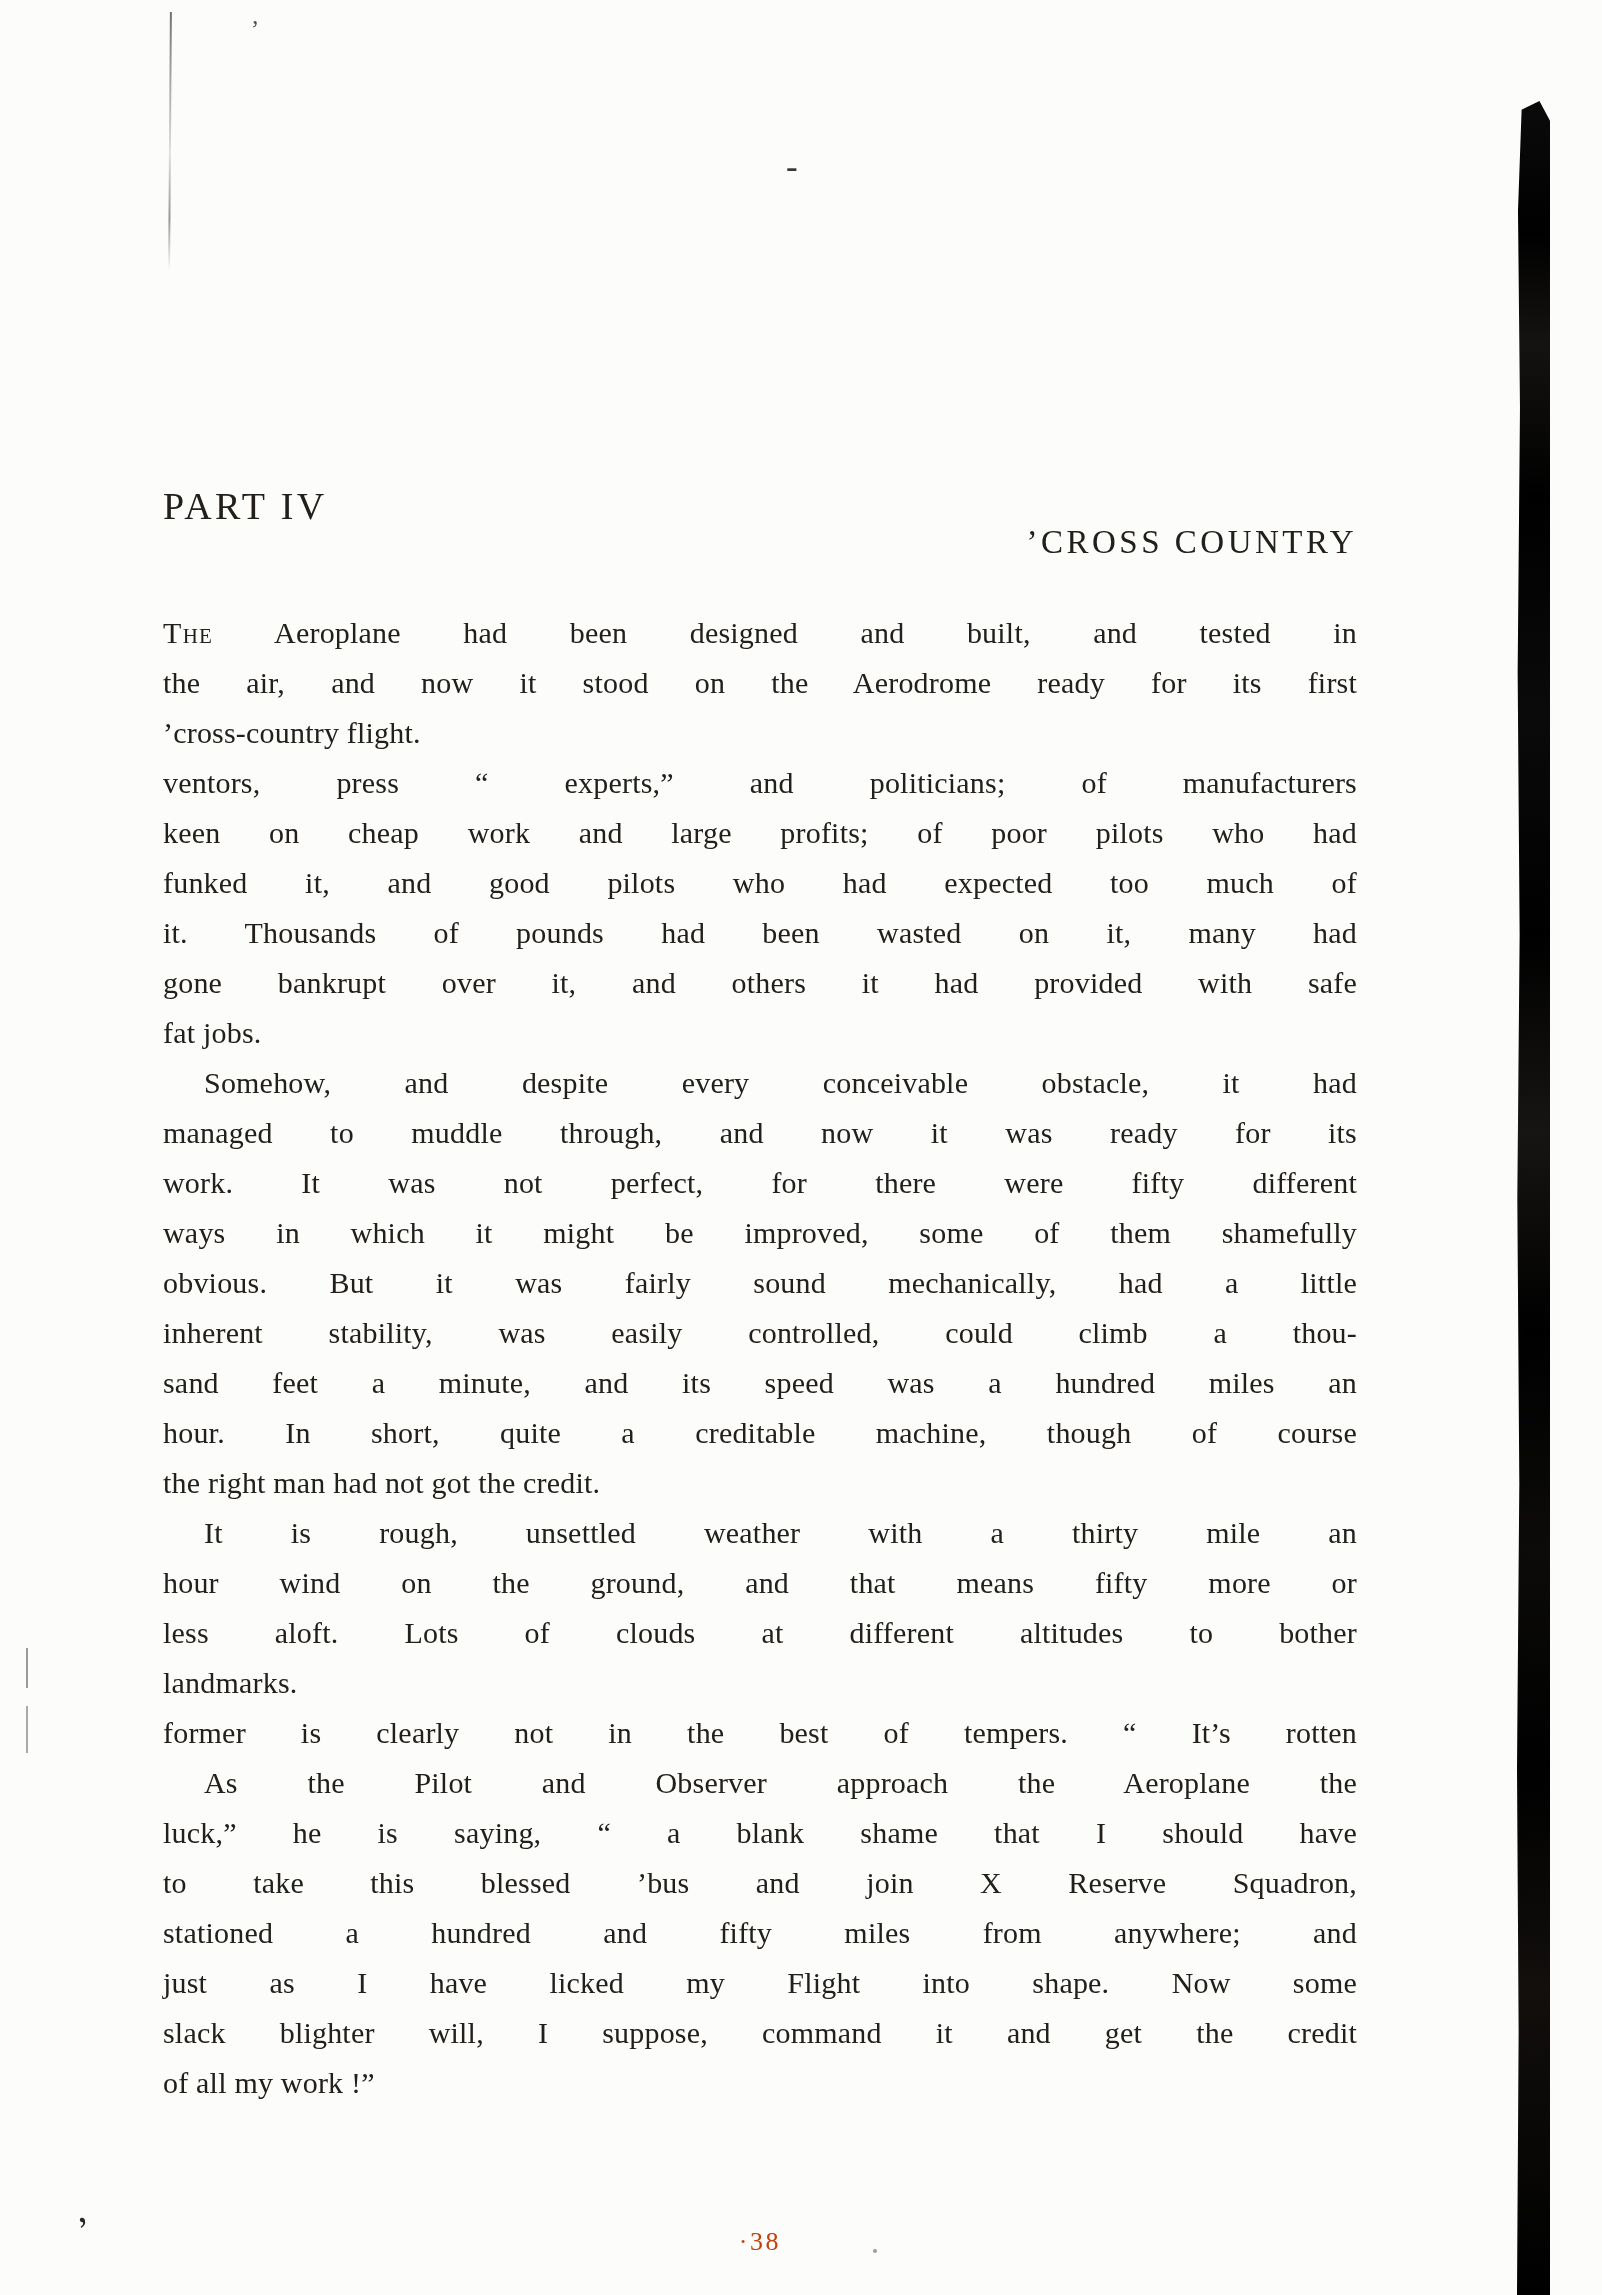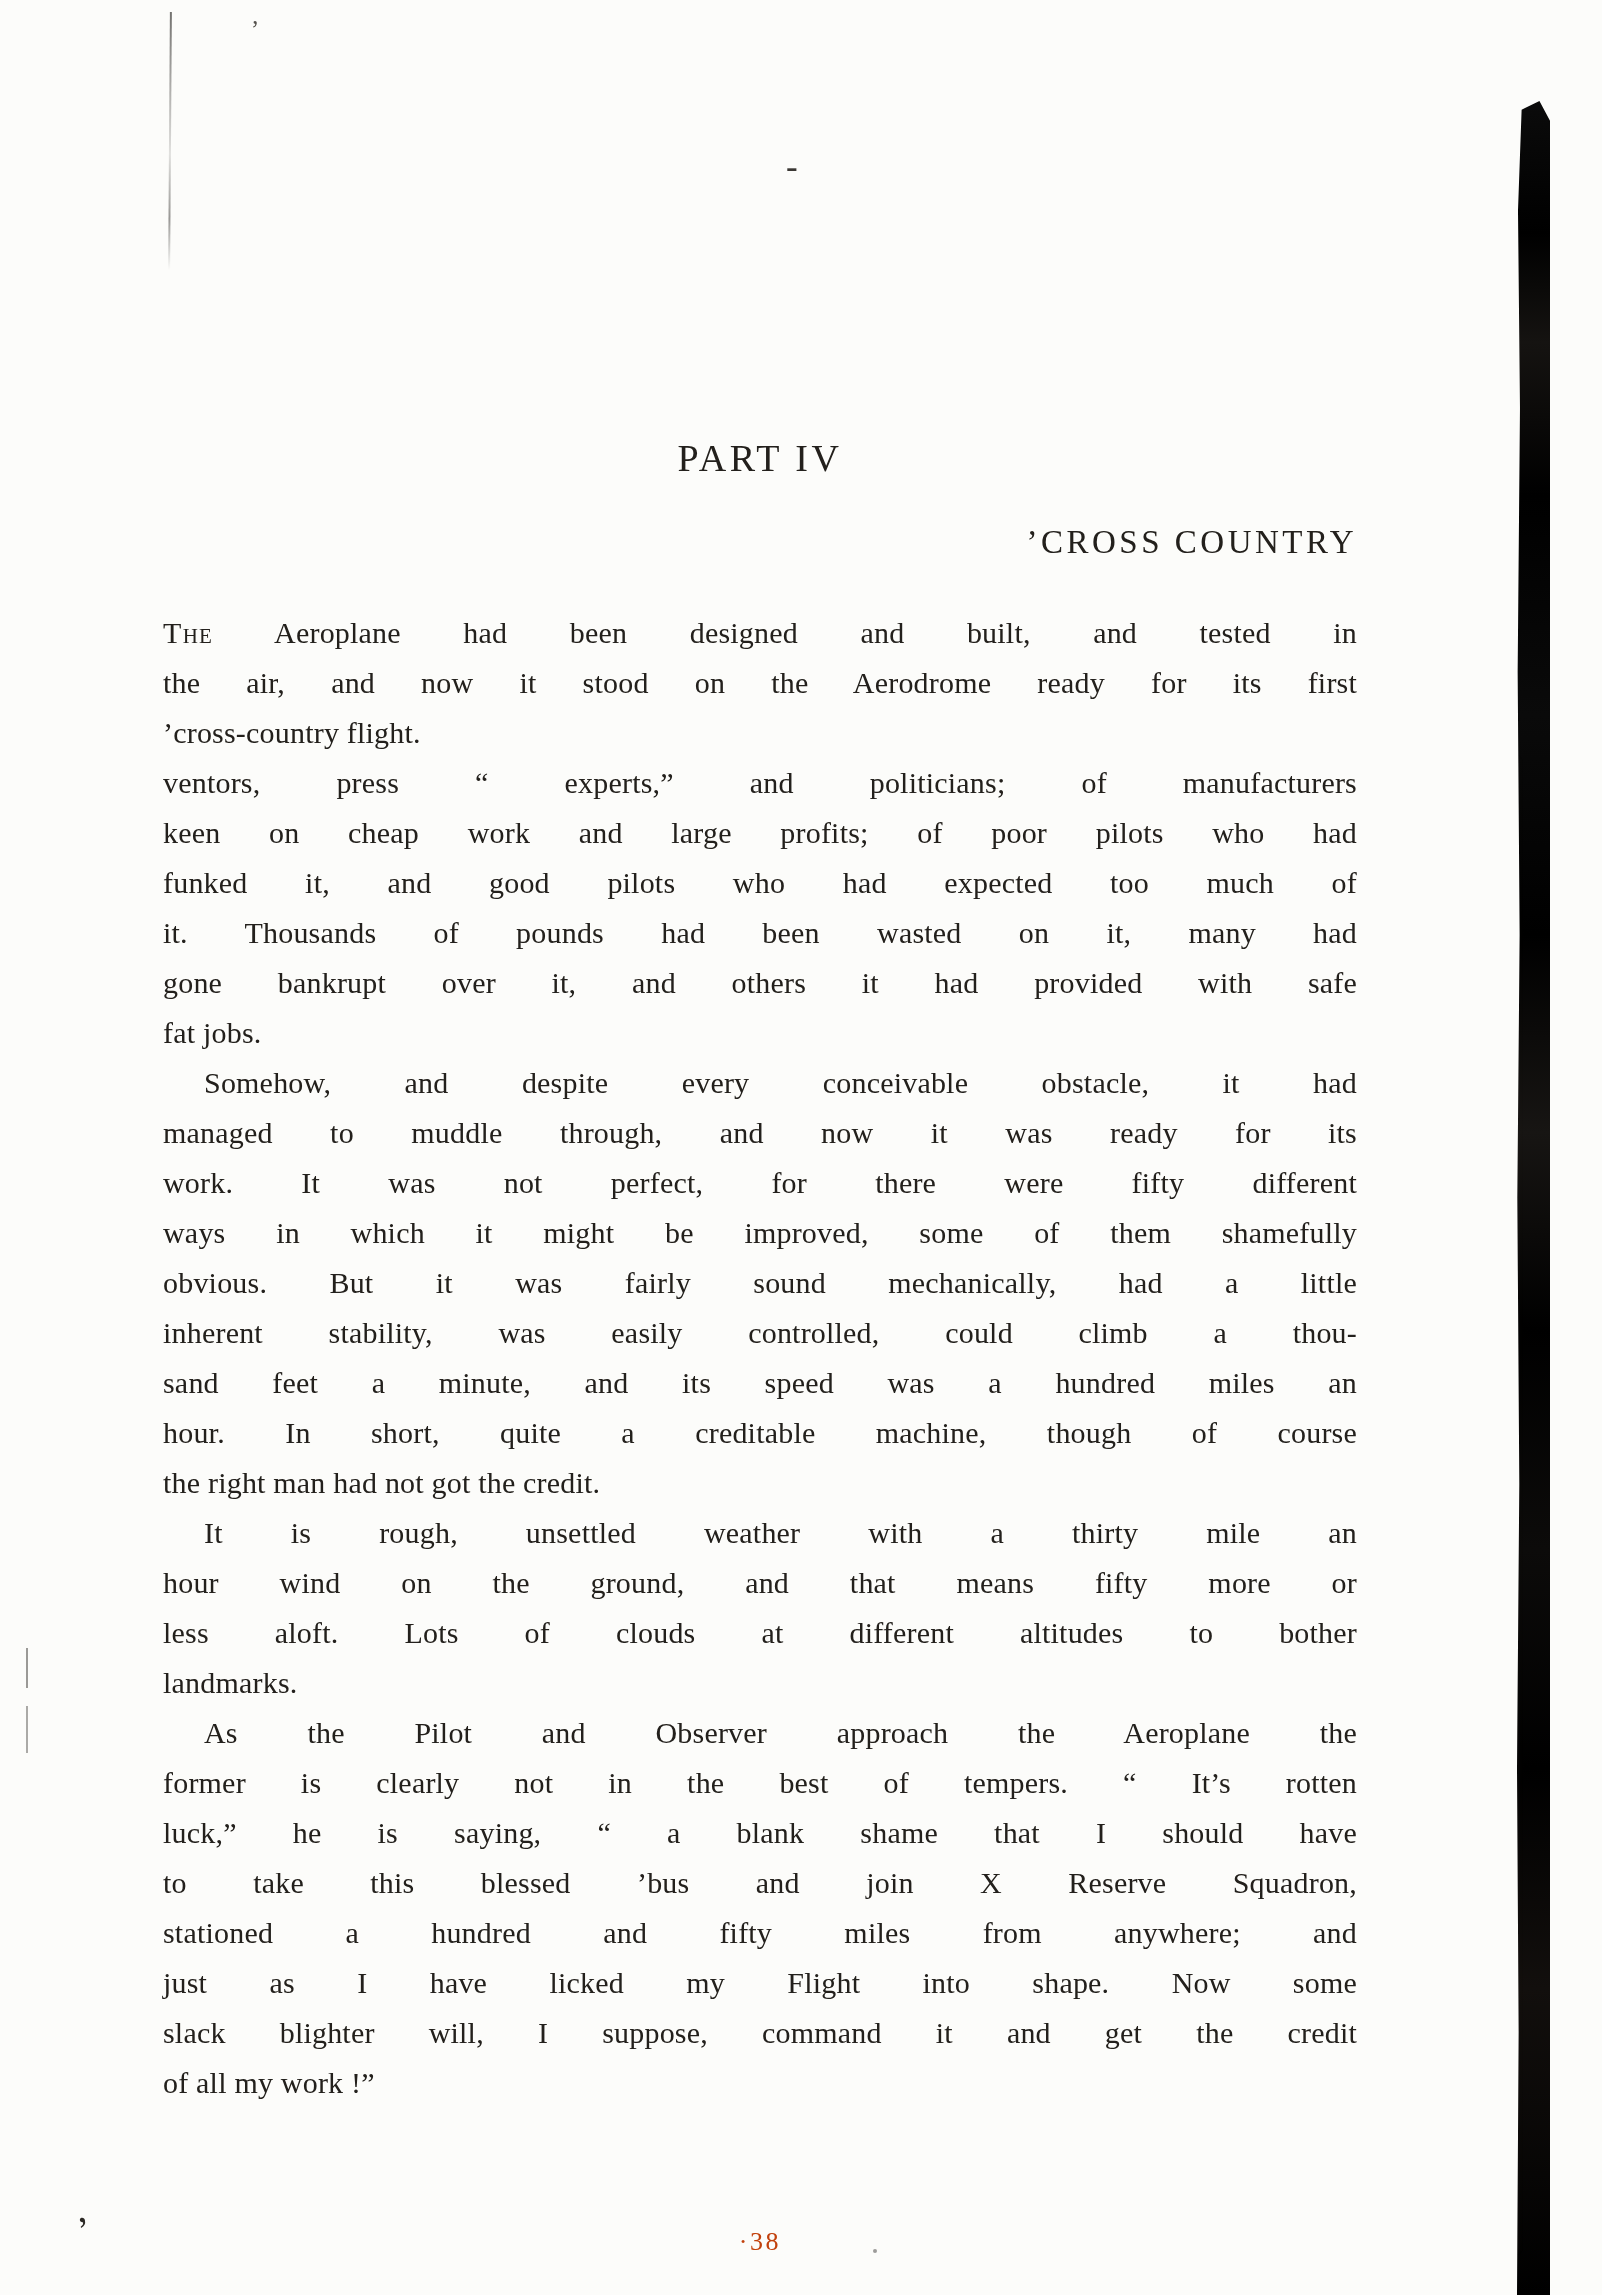--- a/index.html
+++ b/index.html
@@ -6,21 +6,21 @@
   .page{
     position:relative;
     width:1602px;height:2295px;
     background:var(--paper,#fcfcfa);
     overflow:hidden;
     color:var(--ink,#23201c);
     font-family:"Liberation Serif","DejaVu Serif",serif;
   }
   .column{position:absolute;left:163px;width:1194px;margin:0;font-weight:normal;}
   .heading{
-    top:436px;text-align:center;
+    top:484px;
     font-size:38px;letter-spacing:3.5px;
   }
   .subheading{
     top:524px;text-align:right;
     font-size:33px;letter-spacing:3.5px;
   }
   .body{
     top:608px;
     font-size:30px;line-height:50px;
     letter-spacing:0.2px;
@@ -117,22 +117,22 @@
         <div class="line">hour. In short, quite a creditable machine, though of course</div>
         <div class="line last">the right man had not got the credit.</div>
       </div>
       <div class="paragraph">
         <div class="line indent">It is rough, unsettled weather with a thirty mile an</div>
         <div class="line">hour wind on the ground, and that means fifty more or</div>
         <div class="line">less aloft. Lots of clouds at different altitudes to bother</div>
         <div class="line last">landmarks.</div>
       </div>
       <div class="paragraph">
+        <div class="line">former is clearly not in the best of tempers. “ It’s rotten</div>
         <div class="line indent">As the Pilot and Observer approach the Aeroplane the</div>
-        <div class="line">former is clearly not in the best of tempers. “ It’s rotten</div>
         <div class="line">luck,” he is saying, “ a blank shame that I should have</div>
         <div class="line">to take this blessed ’bus and join X Reserve Squadron,</div>
         <div class="line">stationed a hundred and fifty miles from anywhere; and</div>
         <div class="line">just as I have licked my Flight into shape. Now some</div>
         <div class="line">slack blighter will, I suppose, command it and get the credit</div>
         <div class="line last">of all my work !”</div>
       </div>
     </div>
 
   <div class="column page-number">·38</div>

